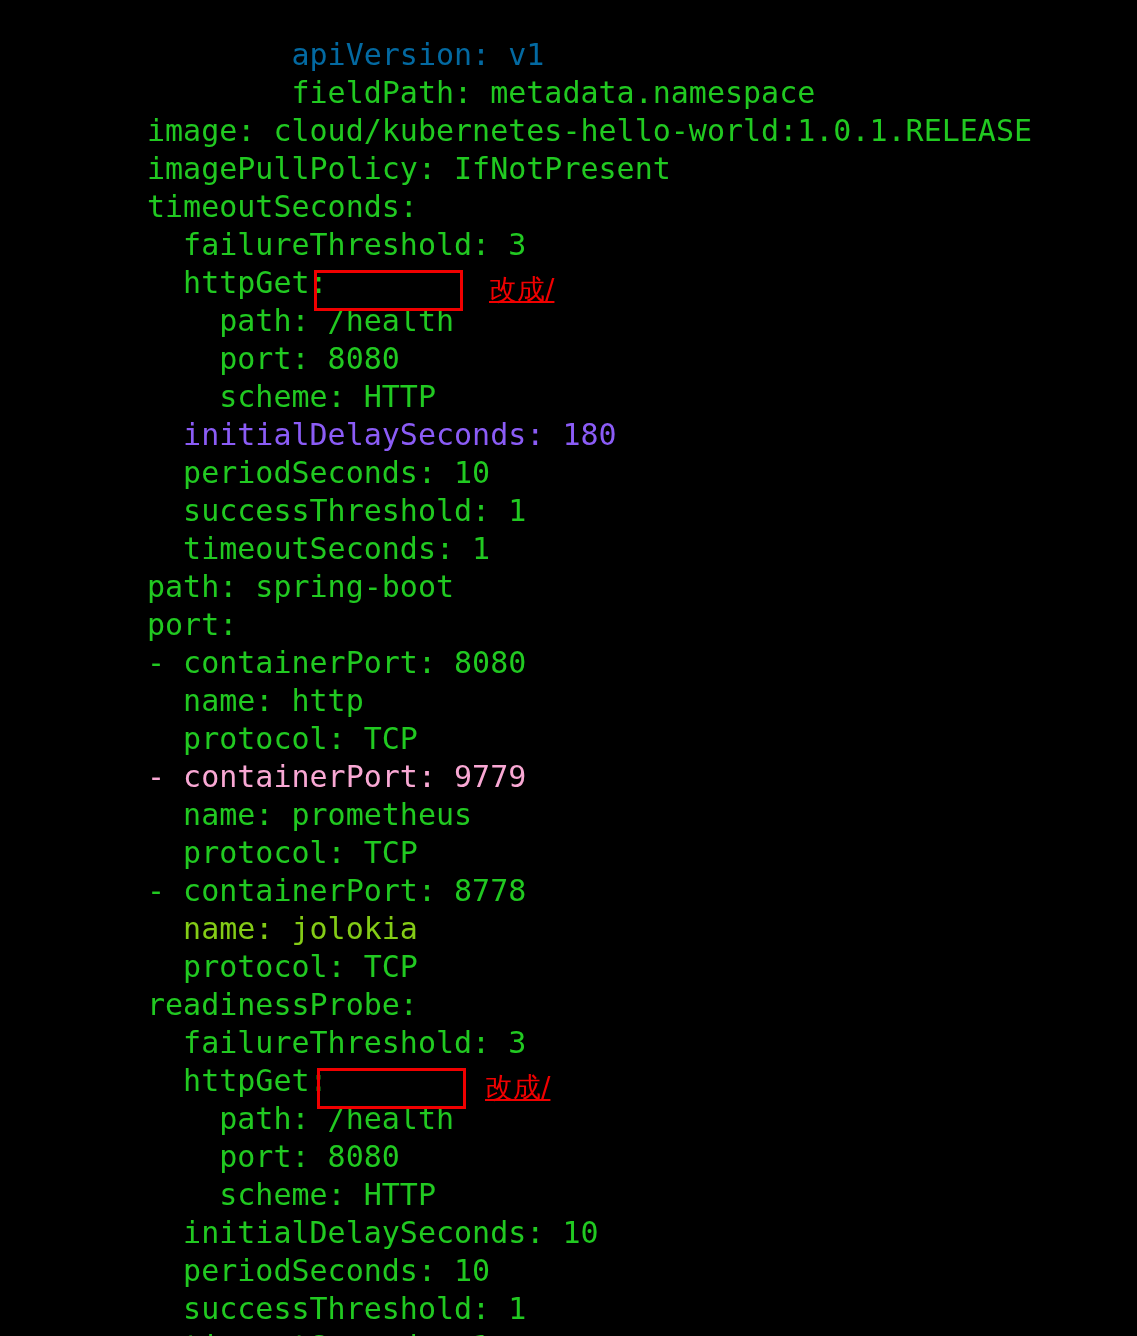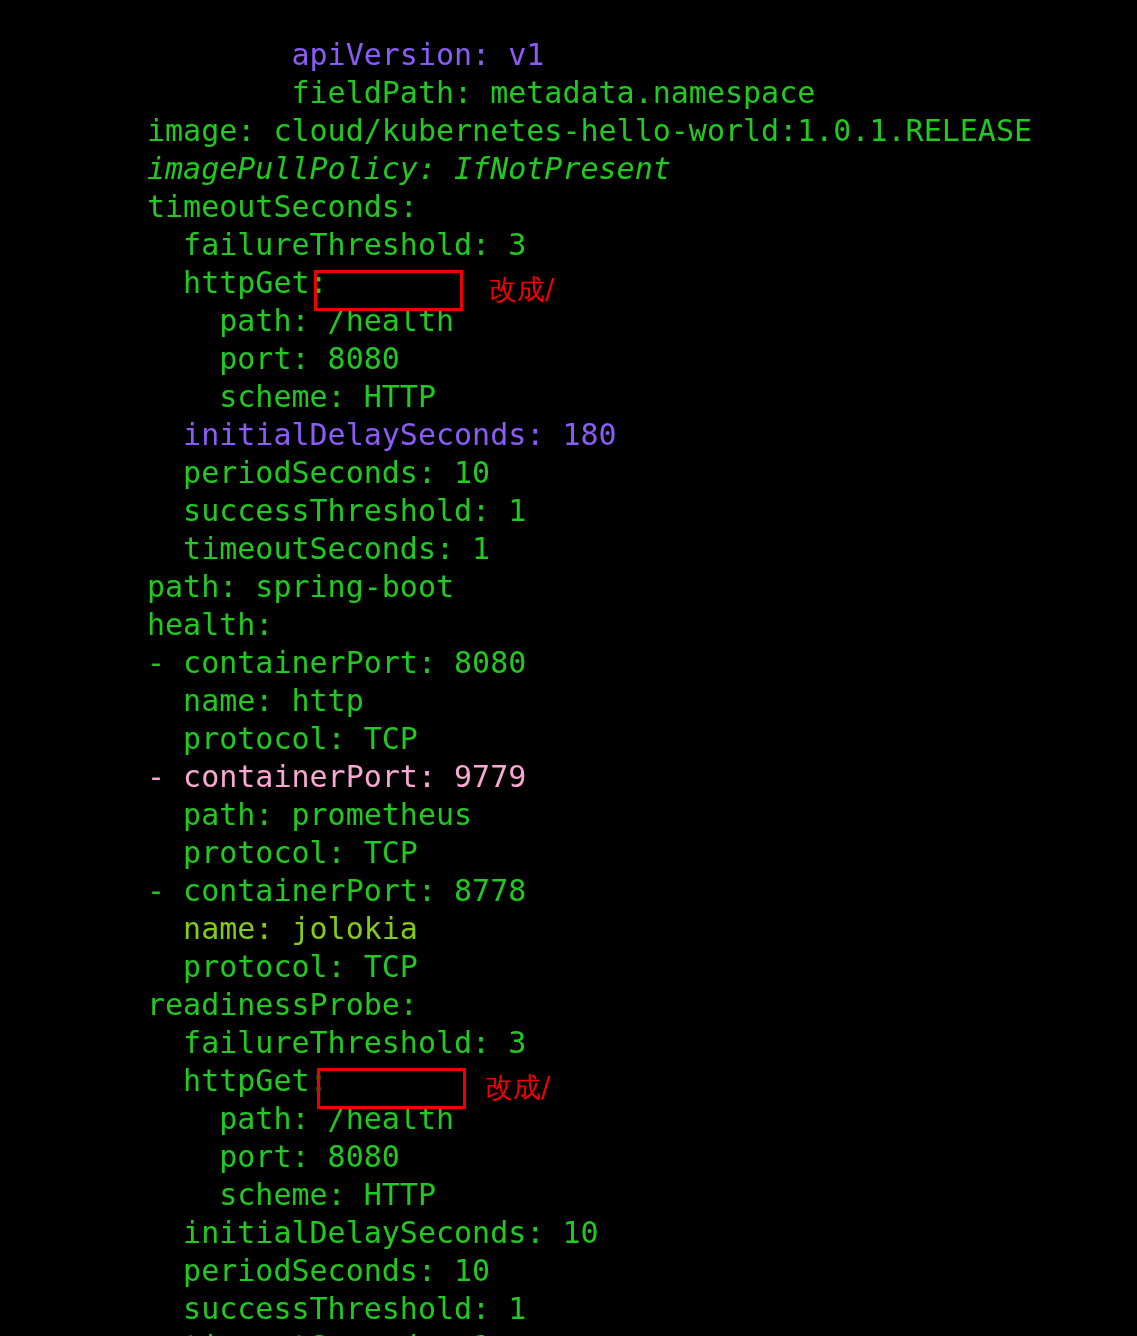--- a/index.html
+++ b/index.html
@@ -53,48 +53,49 @@
 
   
   .annot {
     position: absolute;
     color: #f00000;
     font-family: "DejaVu Sans", "Liberation Sans", sans-serif;
     font-size: 28px;
     line-height: 30px;
     white-space: pre;
     font-weight: 400;
+    text-decoration: underline;
   }
 </style>
 </head>
 <body>
 
 <div id="terminal" style="background: rgb(0, 0, 0);">
 
-  <pre class="code-block"><span class="code-line" style="color: #8b5cf6;">        apiVersion: v1</span>
+  <pre class="code-block"><span class="code-line" style="color: #0369a1;">        apiVersion: v1</span>
 <span class="code-line" style="color: rgb(33, 201, 33); margin-top: 38px;">        fieldPath: metadata.namespace</span>
 <span class="code-line" style="color: rgb(33, 201, 33);">image: cloud/kubernetes-hello-world:1.0.1.RELEASE</span>
-<span class="code-line" style="color: rgb(33, 201, 33); font-style: italic;">imagePullPolicy: IfNotPresent</span>
+<span class="code-line" style="color: rgb(33, 201, 33);">imagePullPolicy: IfNotPresent</span>
 <span class="code-line" style="color: rgb(33, 201, 33);">timeoutSeconds:</span>
 <span class="code-line" style="color: rgb(33, 201, 33);">  failureThreshold: 3</span>
 <span class="code-line" style="color: rgb(33, 201, 33);">  httpGet:</span>
 <span class="code-line" style="color: rgb(33, 201, 33);">    path: /health</span>
 <span class="code-line" style="color: rgb(33, 201, 33);">    port: 8080</span>
 <span class="code-line" style="color: rgb(33, 201, 33);">    scheme: HTTP</span>
 <span class="code-line" style="color: #8b5cf6;">  initialDelaySeconds: 180</span>
 <span class="code-line" style="color: rgb(33, 201, 33);">  periodSeconds: 10</span>
 <span class="code-line" style="color: rgb(33, 201, 33);">  successThreshold: 1</span>
 <span class="code-line" style="color: rgb(33, 201, 33);">  timeoutSeconds: 1</span>
 <span class="code-line" style="color: rgb(33, 201, 33);">path: spring-boot</span>
-<span class="code-line" style="color: rgb(33, 201, 33);">health:</span>
+<span class="code-line" style="color: rgb(33, 201, 33);">port:</span>
 <span class="code-line" style="color: rgb(33, 201, 33);">- containerPort: 8080</span>
 <span class="code-line" style="color: rgb(33, 201, 33);">  name: http</span>
 <span class="code-line" style="color: rgb(33, 201, 33);">  protocol: TCP</span>
 <span class="code-line" style="color: #f9a8d4;">- containerPort: 9779</span>
-<span class="code-line" style="color: rgb(33, 201, 33);">  path: prometheus</span>
+<span class="code-line" style="color: rgb(33, 201, 33);">  name: prometheus</span>
 <span class="code-line" style="color: rgb(33, 201, 33);">  protocol: TCP</span>
 <span class="code-line" style="color: rgb(33, 201, 33);">- containerPort: 8778</span>
 <span class="code-line" style="color: #84cc16;">  name: jolokia</span>
 <span class="code-line" style="color: rgb(33, 201, 33);">  protocol: TCP</span>
 <span class="code-line" style="color: rgb(33, 201, 33);">readinessProbe:</span>
 <span class="code-line" style="color: rgb(33, 201, 33);">  failureThreshold: 3</span>
 <span class="code-line" style="color: rgb(33, 201, 33);">  httpGet:</span>
 <span class="code-line" style="color: rgb(33, 201, 33);">    path: /health</span>
 <span class="code-line" style="color: rgb(33, 201, 33);">    port: 8080</span>
 <span class="code-line" style="color: rgb(33, 201, 33);">    scheme: HTTP</span>

